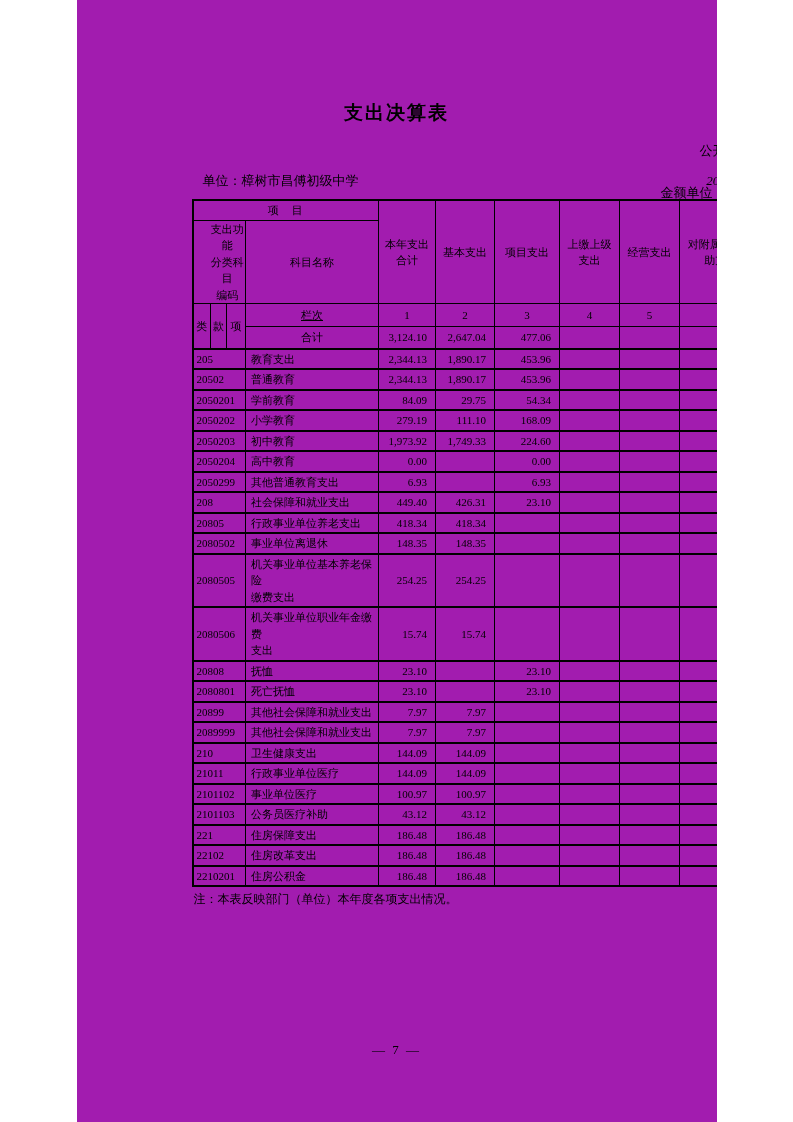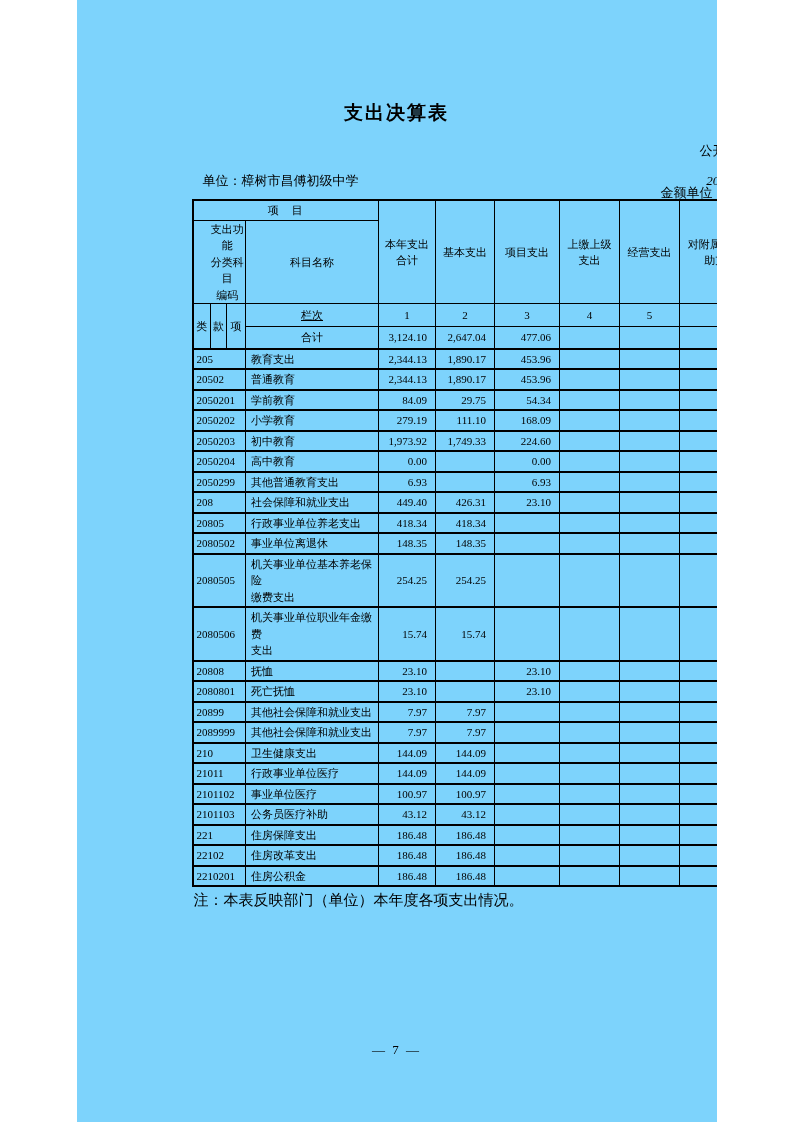--- a/index.html
+++ b/index.html
@@ -1,19 +1,19 @@
 <!DOCTYPE html>
 <html><head>
 <meta charset="utf-8">
 <style>
   * { box-sizing: border-box; margin: 0; padding: 0; }
   html, body { background: #ffffff; }
   .page {
     width: 640px; height: 1122px;
-    background: #7dd3fc;
+    background: #a21caf;
     position: relative;
     margin: 0 auto;
     font-family: "Liberation Serif", "DejaVu Serif", serif;
     color: #000;
     overflow: hidden;
   }
   .doc-title {
     padding-top: 100px;
     text-align: center;
     font-family: "Liberation Sans", "DejaVu Sans", sans-serif;
@@ -68,21 +68,21 @@
   .h3row td { border-top: 2px solid #000; }
   tbody.rows td { border-top: 2px solid #000; }
   tbody.rows tr { height: 19px; }
   td.code { text-align: left; padding-left: 3px; margin-top: 36px; }
   td.name { text-align: left; padding: 1px 2px 1px 5px; white-space: pre-line; line-height: 1.6; }
   td.num  { text-align: right; padding-right: 8px; }
   td.total-name { text-align: center; }
 
   .note {
     margin: 4px 4px 0 117px;
-    font-size: 15px;
+    font-size: 12px;
   }
   .page-footer {
     position: absolute;
     top: 1042px; left: 0; right: 0;
     text-align: center;
     font-size: 13px;
     letter-spacing: 2px;
   }
 </style>
 </head>

